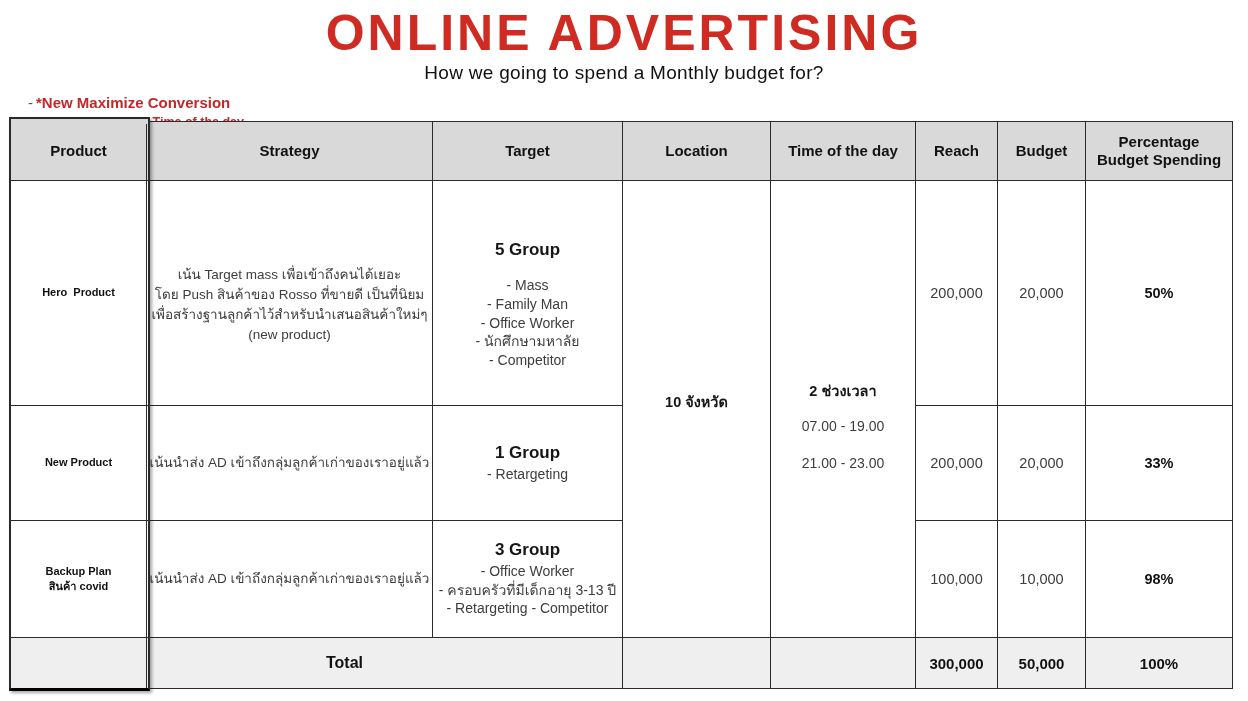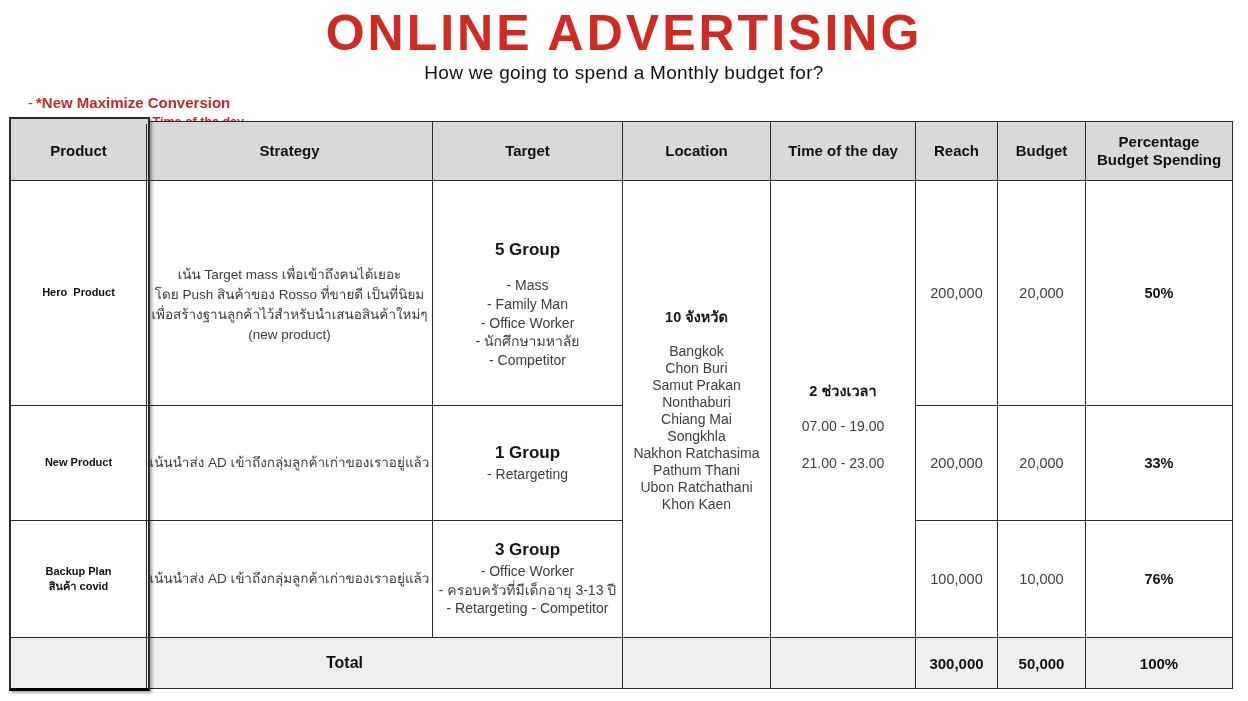--- a/index.html
+++ b/index.html
@@ -89,30 +89,20 @@
 - Office Worker
 - นักศึกษามหาลัย
 - Competitor</div>
     </div>
     <div class="c num" style="grid-area:2/6">200,000</div>
     <div class="c num" style="grid-area:2/7">20,000</div>
     <div class="c pct" style="grid-area:2/8">50%</div>
 
     <div class="c" style="grid-column:4;grid-row:2/5">
       <div class="sub-title14">10 จังหวัด</div>
-      <div class="items loc-items">Bangkok
-Chon Buri
-Samut Prakan
-Nonthaburi
-Chiang Mai
-Songkhla
-Nakhon Ratchasima
-Pathum Thani
-Ubon Ratchathani
-Khon Kaen</div>
     </div>
 
     <div class="c pt34" style="grid-column:5;grid-row:2/5">
       <div class="sub-title14">2 ช่วงเวลา</div>
       <div class="items">07.00 - 19.00
 
 21.00 - 23.00</div>
     </div>
 
     <div class="c prod" style="grid-area:3/1">New Product</div>
@@ -129,21 +119,21 @@
 สินค้า covid</div>
     <div class="c strat" style="grid-area:4/2">เน้นนำส่ง AD เข้าถึงกลุ่มลูกค้าเก่าของเราอยู่แล้ว</div>
     <div class="c" style="grid-area:4/3">
       <div class="tg-title gap-sm">3 Group</div>
       <div class="items">- Office Worker
 - ครอบครัวที่มีเด็กอายุ 3-13 ปี
 - Retargeting - Competitor</div>
     </div>
     <div class="c num" style="grid-area:4/6">100,000</div>
     <div class="c num" style="grid-area:4/7">10,000</div>
-    <div class="c pct" style="grid-area:4/8">76%</div>
+    <div class="c pct" style="grid-area:4/8">98%</div>
 
     <div class="c tot" style="grid-area:5/1"></div>
     <div class="c tot total-label" style="grid-column:2/4;grid-row:5">Total</div>
     <div class="c tot" style="grid-area:5/4"></div>
     <div class="c tot" style="grid-area:5/5"></div>
     <div class="c tot total-num" style="grid-area:5/6">300,000</div>
     <div class="c tot total-num" style="grid-area:5/7">50,000</div>
     <div class="c tot total-num" style="grid-area:5/8">100%</div>
 
     <div class="prod-cap"></div>

